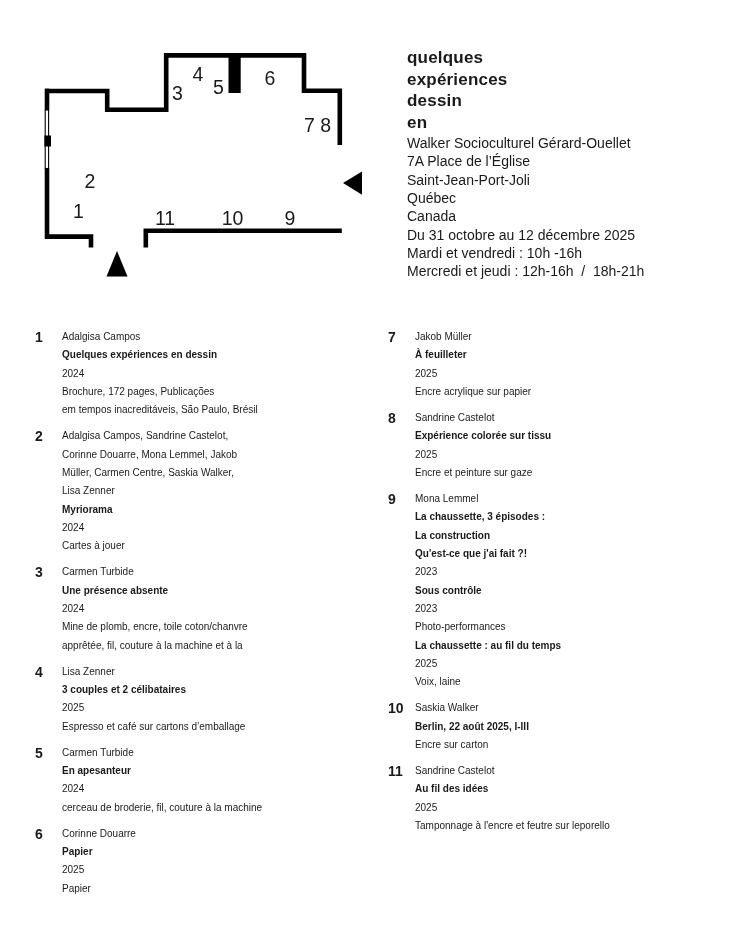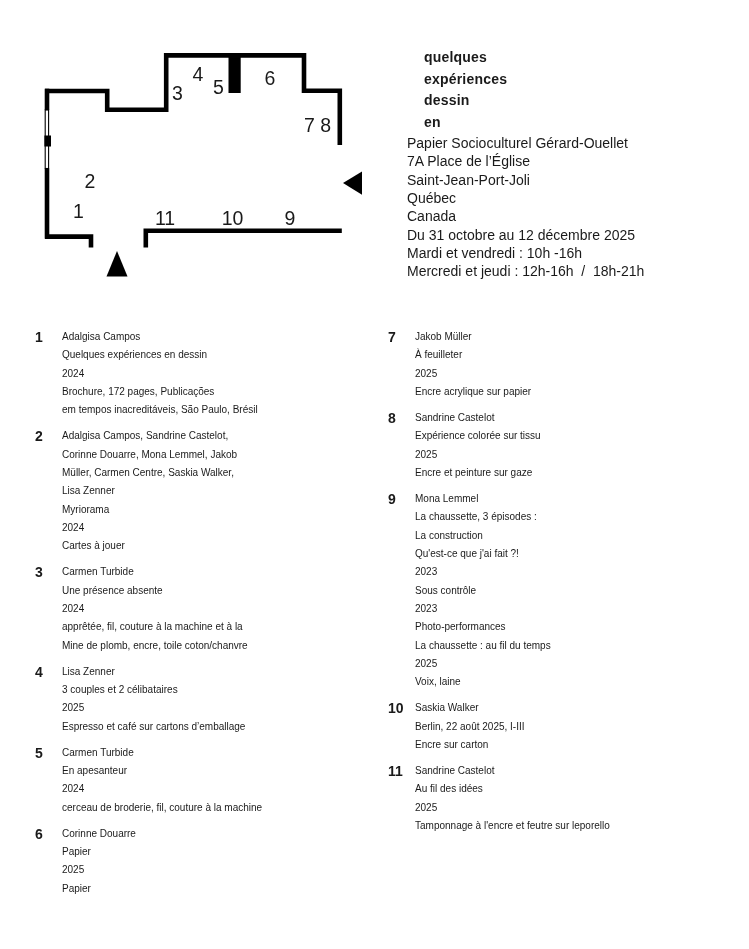--- a/index.html
+++ b/index.html
@@ -14,41 +14,40 @@
   #plan-svg { position: absolute; left: 0; top: 0; }
   #plan-svg text {
     font-family: "Liberation Sans", sans-serif;
     font-size: 19.5px;
     fill: #1a1a1a;
     text-anchor: middle;
   }
   .header { position: absolute; left: 407px; top: 47px; width: 338px; }
   .title-line {
     font-weight: bold;
-    font-size: 14px;
+    font-size: 17px;
     line-height: 21.7px;
     letter-spacing: 0.2px;
-    margin-left: 17px;
   }
   .info-line {
     font-size: 14px;
     line-height: 18.35px;
     white-space: pre-wrap;
   }
   .works { position: absolute; top: 328px; }
   .works.left  { left: 35px;  width: 350px; }
   .works.right { left: 388px; width: 358px; }
   .work { display: flex; margin-bottom: 7.6px; }
   .num {
     flex: none; width: 27px;
     font-weight: bold; font-size: 14px; line-height: 18.35px;
   }
   .body-col { flex: 1; }
   .line { font-size: 10px; line-height: 18.35px; white-space: nowrap; }
-  .line.bold { font-weight: normal; }
+  .line.bold { font-weight: bold; }
 </style>
 </head>
 <body>
 
 <svg id="plan-svg" width="400" height="300" viewBox="0 0 400 300">
   <g stroke="#000" stroke-width="4.6" fill="none" stroke-linecap="butt" stroke-linejoin="miter">
 
     <path d="M 45 91 H 107.2 V 109.8 H 166.2 V 55.4 H 304 V 90.7 H 339.8 V 145"></path>
 
     <path d="M 47 88.7 V 110"></path>
@@ -81,21 +80,21 @@
   </svg>
 
 <div class="header">
   <div>
     <div class="title-line">quelques</div>
     <div class="title-line">expériences</div>
     <div class="title-line">dessin</div>
     <div class="title-line">en</div>
   </div>
   <div>
-    <div class="info-line">Papier Socioculturel Gérard-Ouellet</div>
+    <div class="info-line">Walker Socioculturel Gérard-Ouellet</div>
     <div class="info-line">7A Place de l’Église</div>
     <div class="info-line">Saint-Jean-Port-Joli</div>
     <div class="info-line">Québec</div>
     <div class="info-line">Canada</div>
     <div class="info-line">Du 31 octobre au 12 décembre 2025</div>
     <div class="info-line">Mardi et vendredi : 10h -16h</div>
     <div class="info-line">Mercredi et jeudi : 12h-16h  /  18h-21h</div>
   </div>
 </div>
 
@@ -121,22 +120,22 @@
         <div class="line">2024</div>
         <div class="line">Cartes à jouer</div>
       </div>
     </div>
     <div class="work">
       <div class="num">3</div>
       <div class="body-col">
         <div class="line">Carmen Turbide</div>
         <div class="line bold">Une présence absente</div>
         <div class="line">2024</div>
+        <div class="line">Mine de plomb, encre, toile coton/chanvre</div>
         <div class="line">apprêtée, fil, couture à la machine et à la</div>
-        <div class="line">Mine de plomb, encre, toile coton/chanvre</div>
       </div>
     </div>
     <div class="work">
       <div class="num">4</div>
       <div class="body-col">
         <div class="line">Lisa Zenner</div>
         <div class="line bold">3 couples et 2 célibataires</div>
         <div class="line">2025</div>
         <div class="line">Espresso et café sur cartons d’emballage</div>
       </div>

